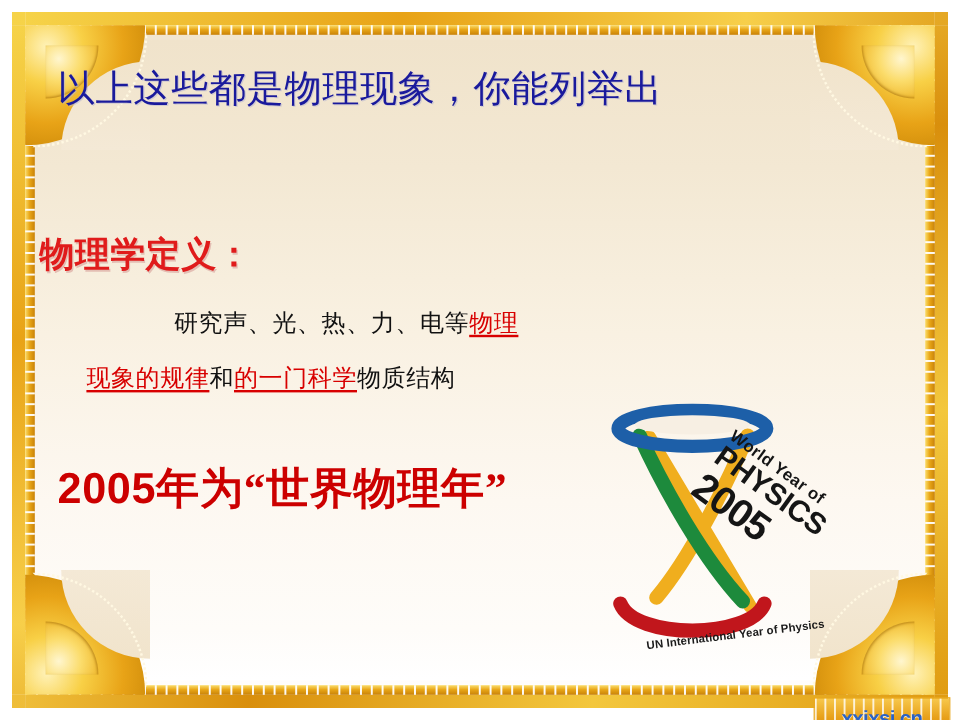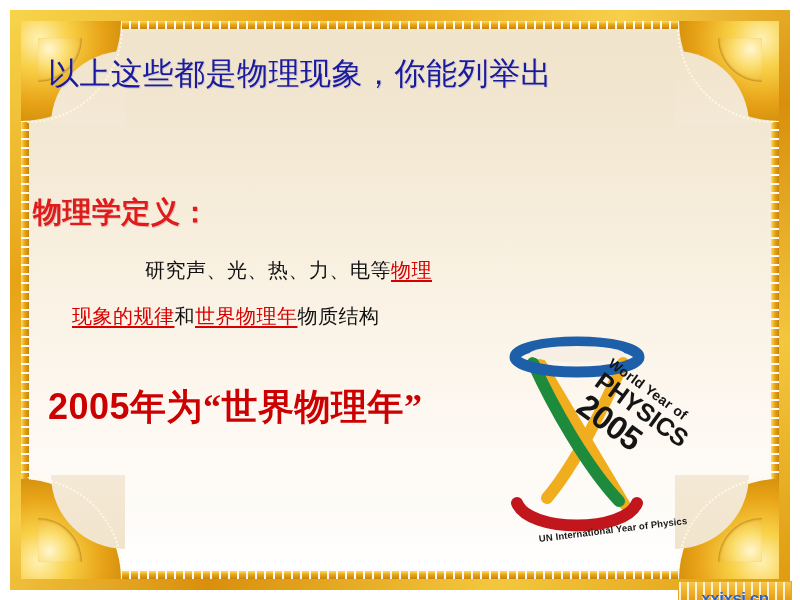--- a/index.html
+++ b/index.html
@@ -299,21 +299,21 @@
       <div class="curve-dots"></div>
     </div>
   </div>
 
   <div class="txt q-line" id="q1">以上这些都是物理现象，你能列举出</div>
 
   <div class="txt def-head">物理学定义：</div>
 
   <div class="txt body-line" id="b1"><span>研究声、光、热、力、电等</span><span class="hl">物理</span></div>
 
-  <div class="txt body-line" id="b2"><span class="hl">现象的规律</span><span>和</span><span class="hl">世界物理年</span><span>物质结构</span></div>
+  <div class="txt body-line" id="b2"><span class="hl">现象的规律</span><span>和</span><span class="hl">的一门科学</span><span>物质结构</span></div>
 
   <div class="txt year-line"><span class="num">2005</span><span>年为“世界物理年”</span></div>
 
   <div id="logo">
     <svg width="260" height="215" viewBox="0 0 260 215">
 
       <path d="M42 29 L126 170" stroke="#f0ae1e" stroke-width="11" stroke-linecap="round" fill="none" transform="translate(4,0)"></path>
       <path d="M126 29 L42 170" stroke="#f0ae1e" stroke-width="0" fill="none"></path>
 
       <path d="M128 28 C110 70, 80 130, 52 163" stroke="#f0ae1e" stroke-width="12" stroke-linecap="round" fill="none"></path>

